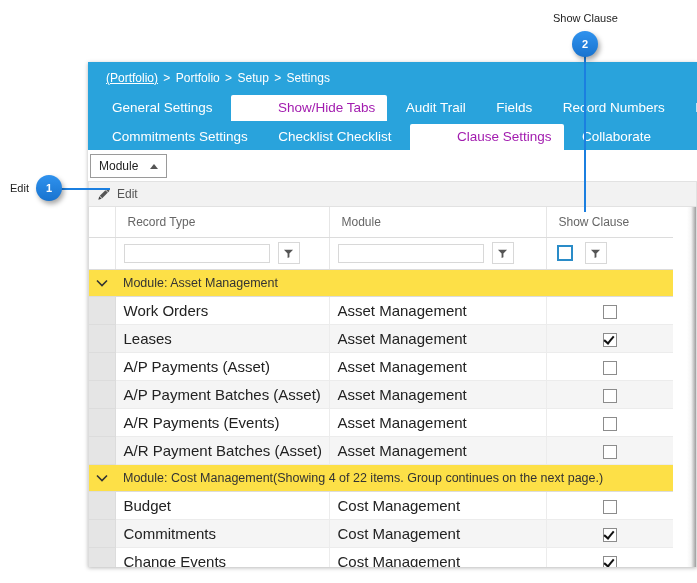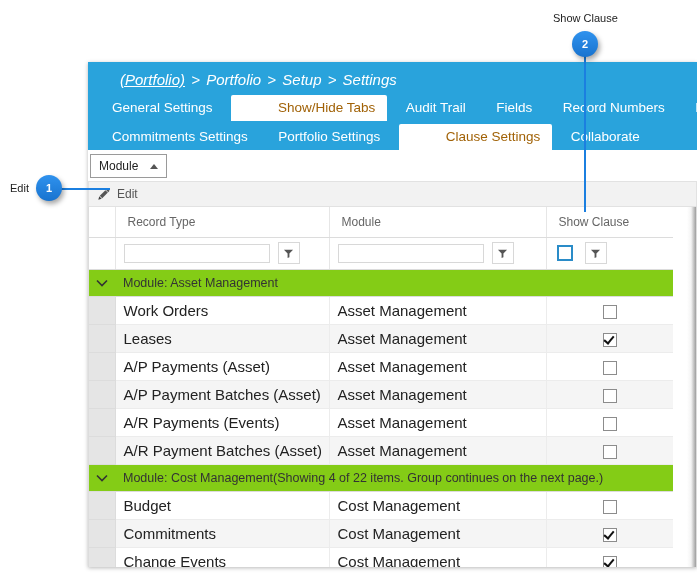--- a/index.html
+++ b/index.html
@@ -50,44 +50,43 @@
     box-shadow: 0 1px 4px rgba(0,0,0,0.28);
     overflow: hidden;
   }
   .blue-head {
     background: #29a3dc;
     height: 88px;
     position: relative;
   }
   .breadcrumb {
     position: absolute;
-    left: 32px; top: 9px;
-    font-size: 15px;
+    left: 18px; top: 9px;
+    font-size: 12px;
     color: #ffffff;
     white-space: nowrap;
-    font-style: italic;
   }
   .breadcrumb .crumb-link { text-decoration: underline; }
   .breadcrumb .sep { padding: 0 2px; }
 
   .tabrow { position: absolute; left: 12px; white-space: nowrap; }
   .tabrow.r1 { top: 33px; }
   .tabrow.r2 { top: 62px; }
   .tab {
     display: inline-block;
     font-size: 13.5px;
     color: #ffffff;
     padding: 5px 12px;
     margin-right: 2px;
     line-height: 16px;
     vertical-align: top;
   }
   .tab.active {
     background: #ffffff;
-    color: #a16207;
+    color: #a21caf;
     border-radius: 2px 2px 0 0;
     padding-left: 47px;
   }
   .module-btn-wrap { padding: 4px 0 0 2px; background:#fff; }
   .module-btn {
     display: inline-block;
     border: 1px solid #9a9a9a;
     background: #ffffff;
     font-size: 12px;
     color: #222;
@@ -180,21 +179,21 @@
     width: 12px; height: 12px;
     border: 2px solid #2a8cc8;
     background: #fff;
     display: inline-block;
     vertical-align: middle;
     margin-right: 4px;
     margin-left: 2px;
   }
 
   tr.grouprow td {
-    background: #84cc16;
+    background: #fde047;
     font-size: 12.5px;
     color: #333;
     padding: 6px 0 6px 0;
     border-bottom: 1px solid #dcdcdc;
   }
   .grp-inner { display: flex; align-items: center; }
   .grp-chev {
     width: 26px;
     display: flex; align-items: center; justify-content: center;
     flex: 0 0 26px;
@@ -268,21 +267,21 @@
         <span class="tab">General Settings</span>
         <span class="tab active">Show/Hide Tabs</span>
         <span class="tab">Audit Trail</span>
         <span class="tab">Fields</span>
         <span class="tab">Record Numbers</span>
         <span class="tab">M</span>
       </div>
 
       <div class="tabrow r2">
         <span class="tab">Commitments Settings</span>
-        <span class="tab">Portfolio Settings</span>
+        <span class="tab">Checklist Checklist</span>
         <span class="tab active">Clause Settings</span>
         <span class="tab">Collaborate</span>
       </div>
     </div>
 
     <div class="module-btn-wrap">
       <span class="module-btn">
         <span>Module</span>
         <span class="caret-up"></span>
       </span>

